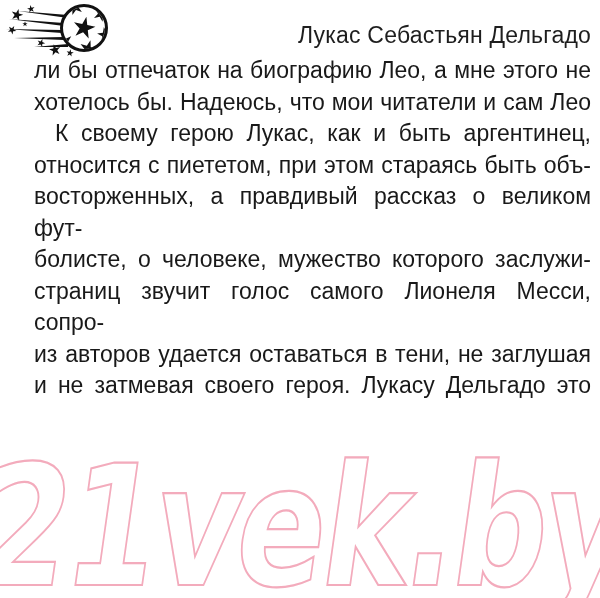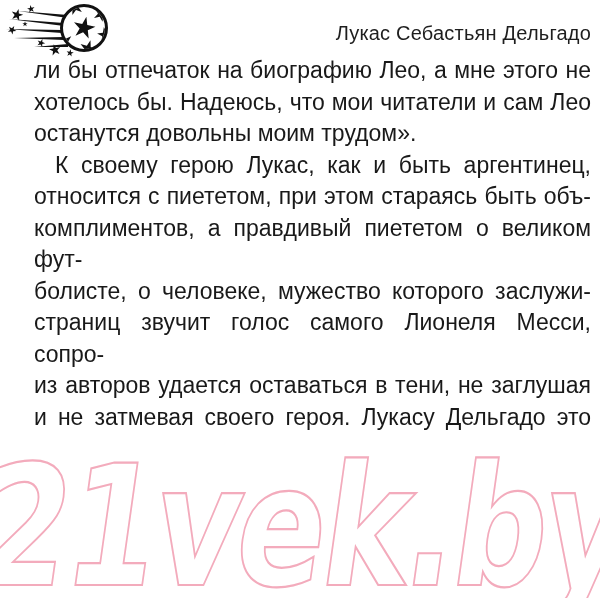--- a/index.html
+++ b/index.html
@@ -15,21 +15,21 @@
     font-family: "Liberation Sans", sans-serif;
   }
   .logo {
     position: absolute;
     left: 4px; top: 2px;
     width: 112px; height: 56px;
   }
   .running-title {
     position: absolute;
     top: 22px; right: 9px;
-    font-size: 20px;
+    font-size: 23px;
     letter-spacing: 0.2px;
     color: #1e1e1e;
     white-space: nowrap;
   }
   .watermark {
     position: absolute;
     left: -8px; top: 443px;
     z-index: 0;
     font-family: "DejaVu Sans", sans-serif;
     font-weight: bold;
@@ -102,25 +102,24 @@
       <use href="#star" transform="translate(84,47) scale(0.9) rotate(16)"></use>
       <use href="#star" transform="translate(61,40) scale(0.85) rotate(-25)"></use>
     </g>
   </svg>
 
   <div class="running-title">Лукас Себастьян Дельгадо</div>
 
   <div class="text-block">
     <div class="line">ли бы отпечаток на биографию Лео, а мне этого не</div>
     <div class="line">хотелось бы. Надеюсь, что мои читатели и сам Лео</div>
-    <div class="line last">останутся довольны моим трудом».</div>
 
     <div class="line indent">К своему герою Лукас, как и быть аргентинец,</div>
     <div class="line">относится с пиететом, при этом стараясь быть объ-</div>
-    <div class="line">комплиментов, а правдивый пиететом о великом фут-</div>
+    <div class="line">восторженных, а правдивый рассказ о великом фут-</div>
     <div class="line">болисте, о человеке, мужество которого заслужи-</div>
     <div class="line">страниц звучит голос самого Лионеля Месси, сопро-</div>
     <div class="line">из авторов удается оставаться в тени, не заглушая</div>
     <div class="line">и не затмевая своего героя. Лукасу Дельгадо это</div>
 
   </div>
 
 </div>
 
 </body></html>

